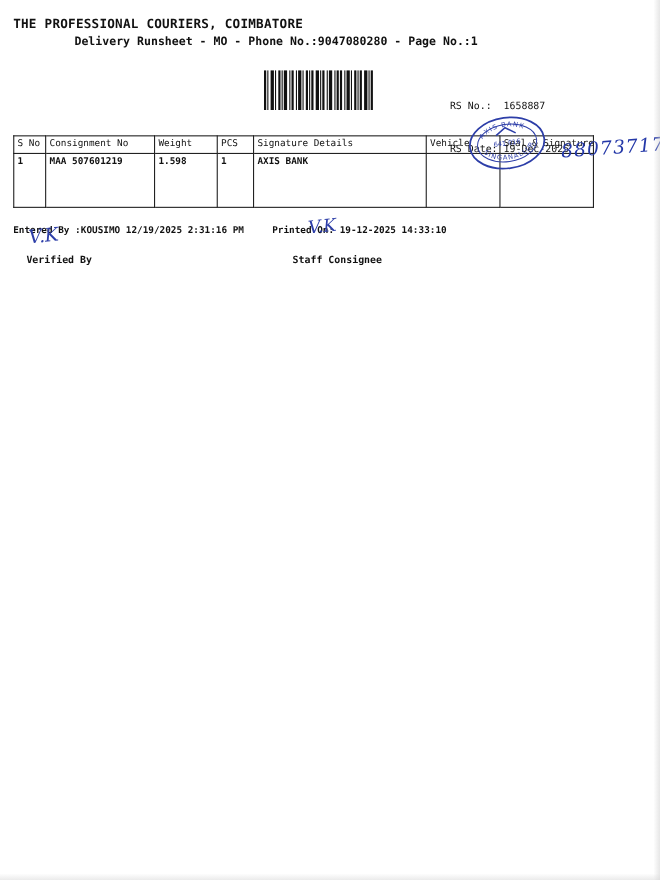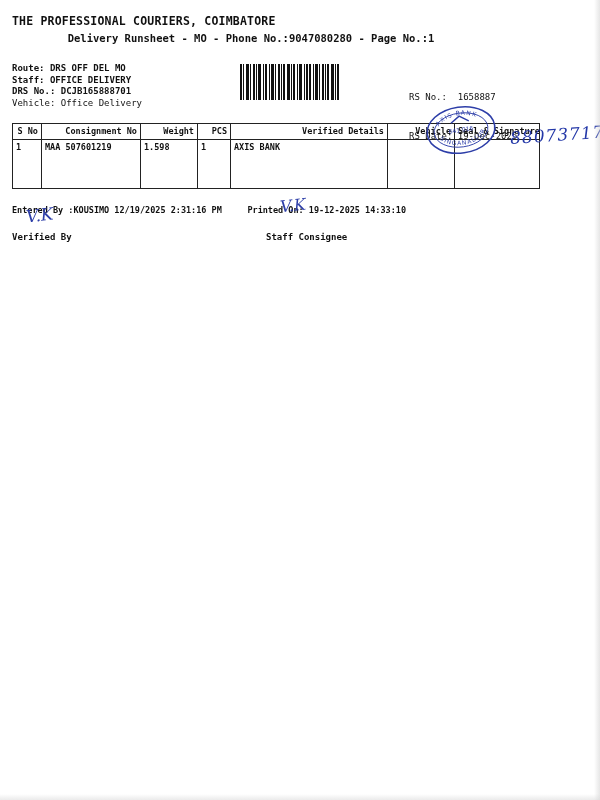--- a/index.html
+++ b/index.html
@@ -96,23 +96,22 @@
     border: 1px solid #222;
     font-size: 8.5px;
     font-weight: bold;
     padding: 2px 3px;
     text-align: left;
     vertical-align: top;
     white-space: nowrap;
     overflow: hidden;
   }
   table.grid th {
-    font-weight: bold;
+    font-weight: normal;
     height: 11px;
-    text-align: right;
   }
   table.grid td {
     height: 44px;
   }
   .col-sno { width: 22px; }
   .col-cons { width: 92px; }
   .col-wt { width: 50px; }
   .col-pcs { width: 26px; }
   .col-cd { width: 150px; }
   .col-rem { width: 60px; }
@@ -132,21 +131,21 @@
     white-space: pre;
   }
 
   .sig-row {
     margin-top: 17px;
     font-size: 9px;
     font-weight: bold;
     position: relative;
     height: 14px;
   }
-  .sig-left { position: absolute; left: 0; top: 0; }
+  .sig-left { position: absolute; left: 12px; top: 0; }
   .sig-right { position: absolute; left: 254px; top: 0; }
 
   
   .hand {
     position: absolute;
     font-family: "DejaVu Serif", serif;
     color: #2d3ea8;
     font-style: italic;
   }
   .hand-v1 {
@@ -202,26 +201,20 @@
 <body>
 
 <div class="page">
 
   <div class="doc">
 
     <div class="title">THE PROFESSIONAL COURIERS, COIMBATORE</div>
     <div class="subtitle">Delivery Runsheet - MO - Phone No.:9047080280 - Page No.:1</div>
 
     <div class="meta-block">
-      <div class="meta-left">
-        <div class="row">Route: DRS OFF DEL MO</div>
-        <div class="row">Staff: OFFICE DELIVERY</div>
-        <div class="row">DRS No.: DCJB165888701</div>
-        <div class="row light">Vehicle: Office Delivery</div>
-      </div>
 
       <div class="barcode-wrap">
         <span class="bar" style="width:2px"></span>
           <span style="width:1px;display:inline-block"></span>
         <span class="bar" style="width:1px"></span>
           <span style="width:2px;display:inline-block"></span>
         <span class="bar" style="width:3px"></span>
           <span style="width:1px;display:inline-block"></span>
         <span class="bar" style="width:1px"></span>
           <span style="width:2px;display:inline-block"></span>
@@ -288,21 +281,21 @@
       </div>
     </div>
 
     <table class="grid">
       <thead>
         <tr>
           <th class="col-sno">S No</th>
           <th class="col-cons">Consignment No</th>
           <th class="col-wt">Weight</th>
           <th class="col-pcs">PCS</th>
-          <th class="col-cd">Verified Details</th>
+          <th class="col-cd">Signature Details</th>
           <th class="col-rem">Vehicle</th>
           <th class="col-seal">Seal &amp; Signature</th>
         </tr>
       </thead>
       <tbody>
         <tr>
           <td class="col-sno">1</td>
           <td class="col-cons">MAA 507601219</td>
           <td class="col-wt">1.598</td>
           <td class="col-pcs">1</td>

